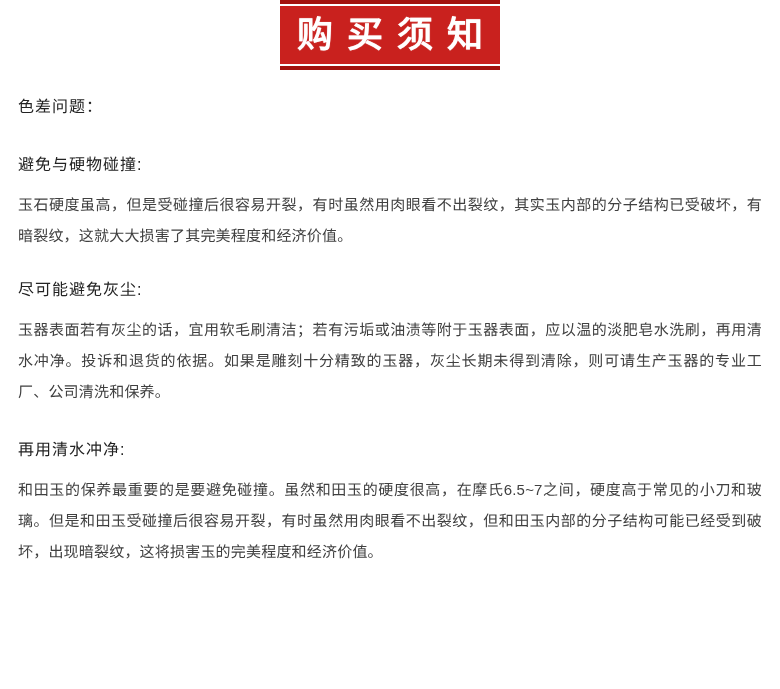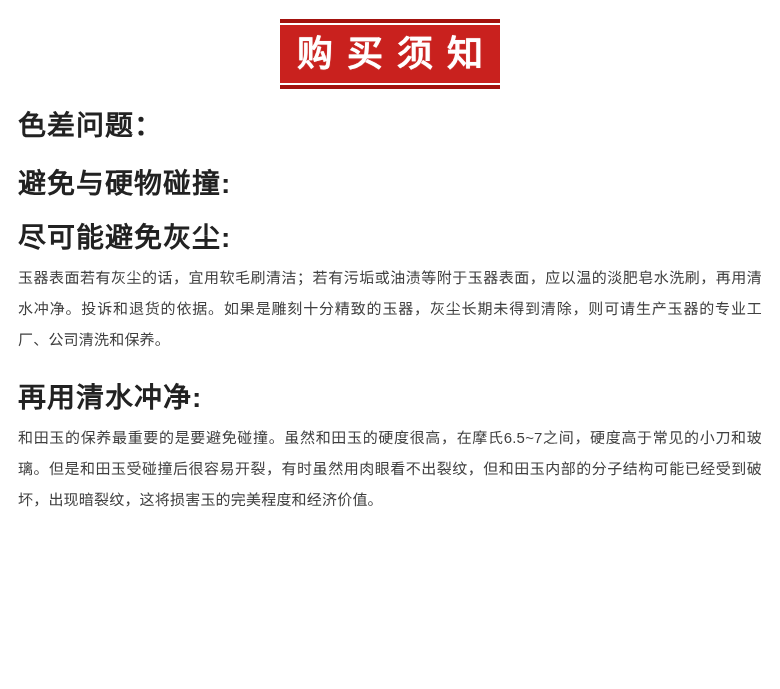--- a/index.html
+++ b/index.html
@@ -16,21 +16,21 @@
   .page {
     width: 780px;
     height: 689px;
     position: relative;
     background: var(--page-bg, #ffffff);
   }
   
   .banner {
     width: 220px;
     height: 70px;
-    margin: 19px auto 0 auto;
+    margin: 0 auto 0 auto;
     display: flex;
     align-items: center;
     justify-content: center;
     background: linear-gradient(
       to bottom,
       var(--banner-edge, #a3120e) 0px 4px,
       var(--banner-line, #ffffff) 4px 6px,
       var(--banner-field, #c9211e) 6px 64px,
       var(--banner-line, #ffffff) 64px 66px,
       var(--banner-edge, #a3120e) 66px 70px
@@ -51,23 +51,23 @@
   .content {
     padding: 0 18px 0 18px;
   }
   .section { margin: 0; }
   .section.s1 { margin-top: 22px; }
   .section.s2 { margin-top: 28px; }
   .section.s3 { margin-top: 24px; }
   .section.s4 { margin-top: 28px; }
   .section-heading {
     margin: 0 0 9px 0;
-    font-size: 28px;
+    font-size: 16px;
     line-height: 30px;
-    font-weight: bold;
+    font-weight: normal;
     color: var(--heading-color, #222222);
     letter-spacing: 1px;
   }
   .section-body {
     margin: 0;
     font-size: 15px;
     line-height: 31px;
     color: var(--body-color, #404040);
     letter-spacing: 0.2px;
     text-align: justify;
@@ -83,20 +83,21 @@
   </div>
 
   <div class="content">
 
     <section class="section s1">
       <h2 class="section-heading">色差问题：</h2>
     </section>
 
     <section class="section s2">
       <h2 class="section-heading">避免与硬物碰撞:</h2>
+      <p class="section-body">玉石硬度虽高，但是受碰撞后很容易开裂，有时虽然用肉眼看不出裂纹，其实玉内部的分子结构已受破坏，有暗裂纹，这就大大损害了其完美程度和经济价值。</p>
     </section>
 
     <section class="section s3">
       <h2 class="section-heading">尽可能避免灰尘:</h2>
       <p class="section-body">玉器表面若有灰尘的话，宜用软毛刷清洁；若有污垢或油渍等附于玉器表面，应以温的淡肥皂水洗刷，再用清水冲净。投诉和退货的依据。如果是雕刻十分精致的玉器，灰尘长期未得到清除，则可请生产玉器的专业工厂、公司清洗和保养。</p>
     </section>
 
     <section class="section s4">
       <h2 class="section-heading">再用清水冲净:</h2>
       <p class="section-body">和田玉的保养最重要的是要避免碰撞。虽然和田玉的硬度很高，在摩氏6.5~7之间，硬度高于常见的小刀和玻璃。但是和田玉受碰撞后很容易开裂，有时虽然用肉眼看不出裂纹，但和田玉内部的分子结构可能已经受到破坏，出现暗裂纹，这将损害玉的完美程度和经济价值。</p>

